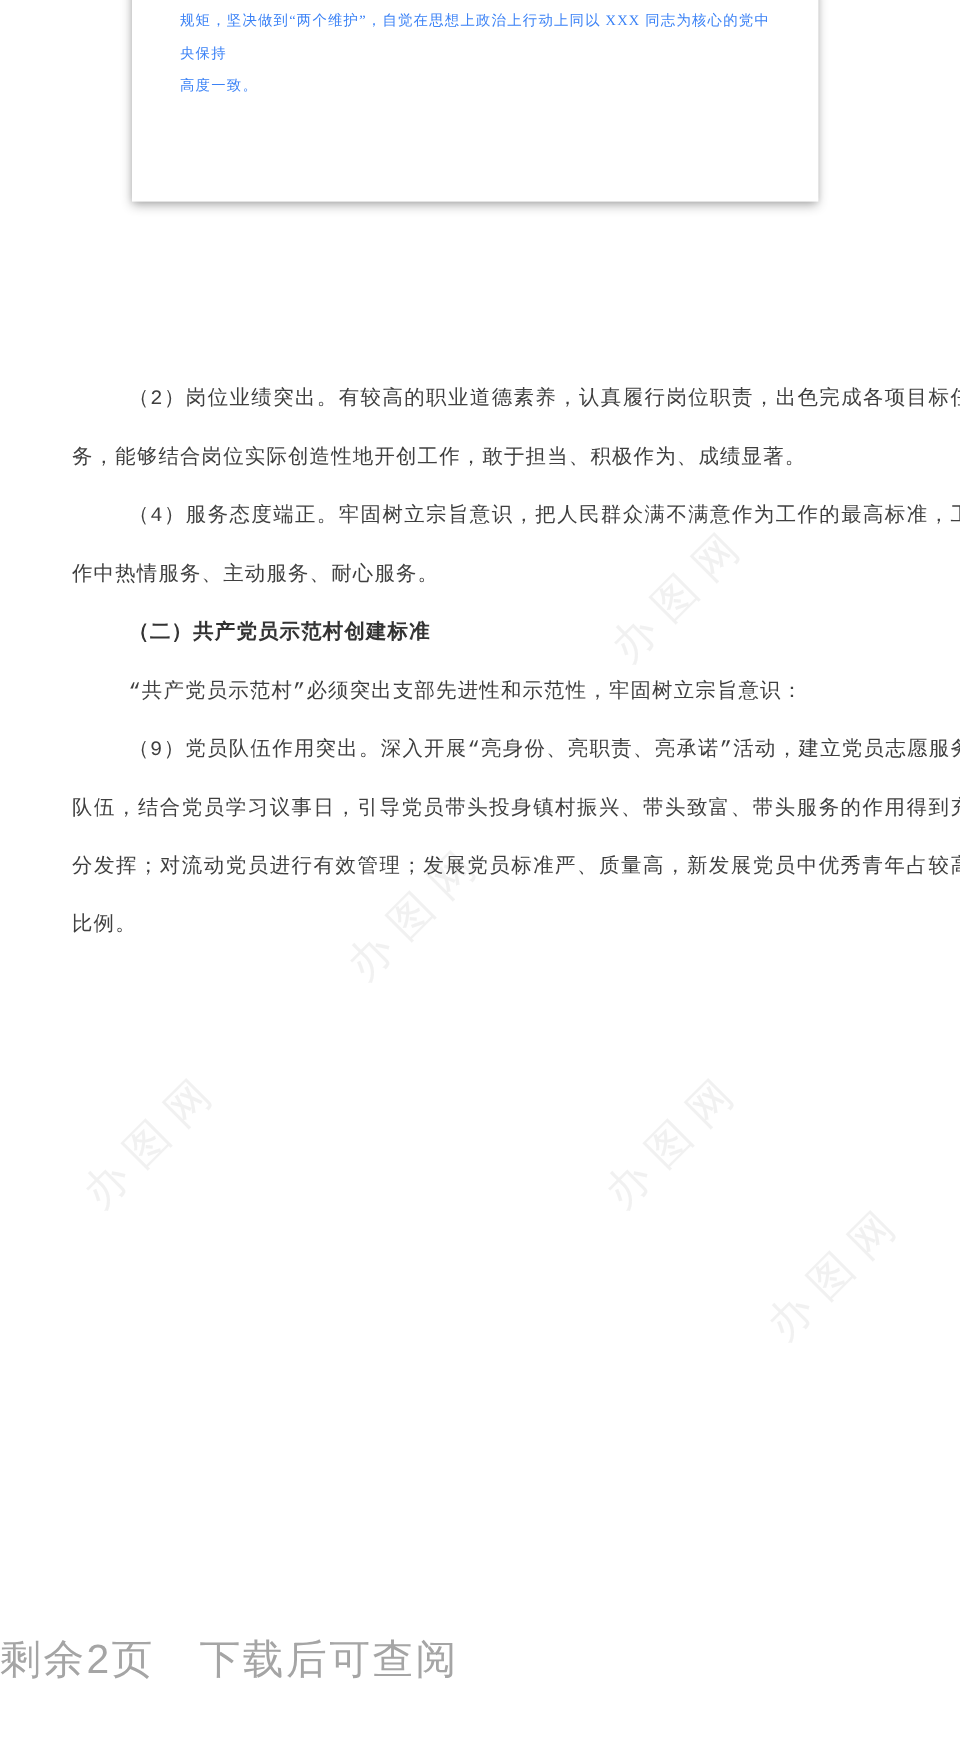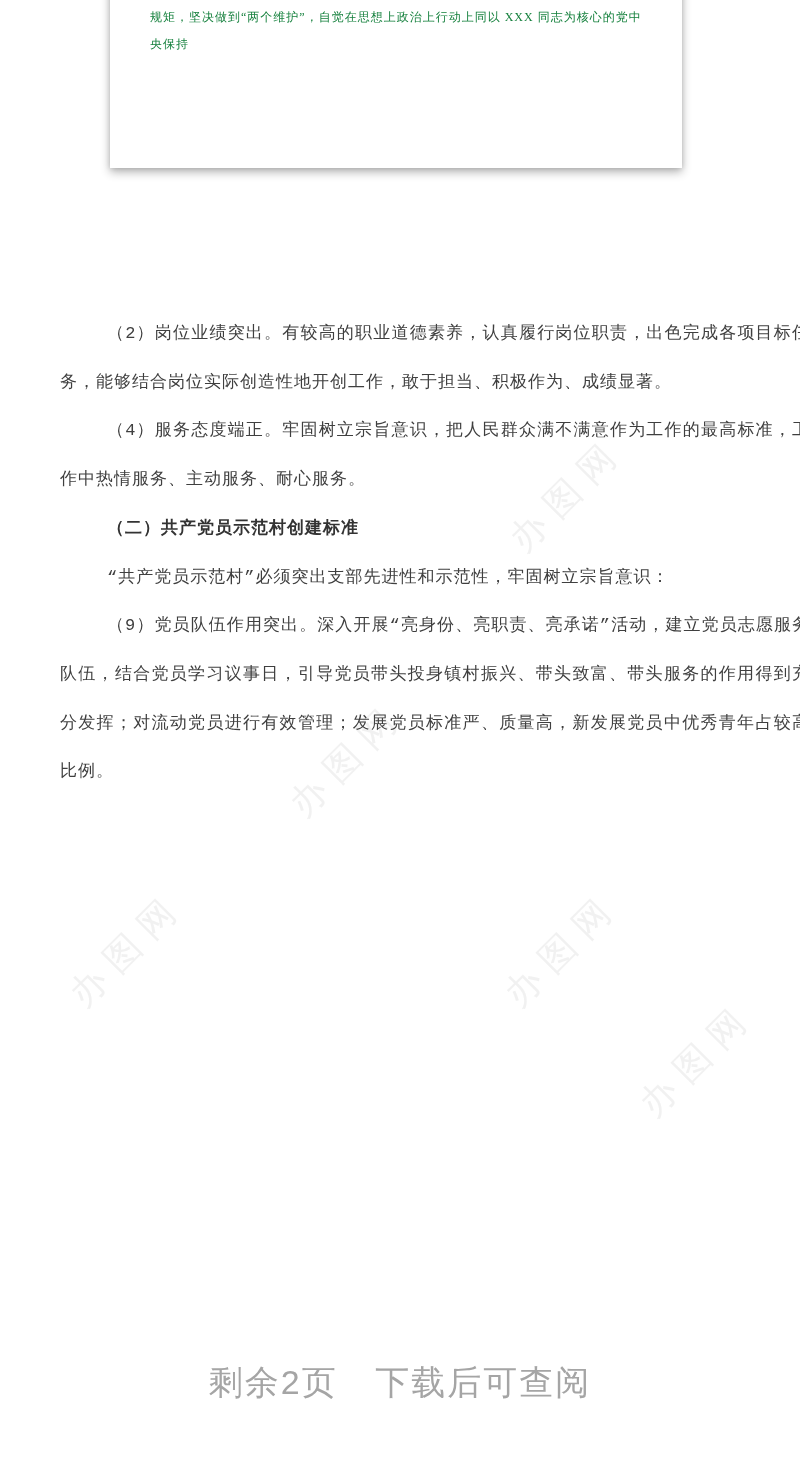--- a/index.html
+++ b/index.html
@@ -23,21 +23,21 @@
     background: #ffffff;
     box-shadow: 0 4px 9px rgba(0,0,0,0.30), 0 0 5px rgba(0,0,0,0.12);
     padding: 18px 38px 0 40px;
     z-index: 3;
   }
   .doc-card p {
     margin: 0;
     font-size: 12px;
     line-height: 27px;
     letter-spacing: 1px;
-    color: #15803d;
+    color: #3b82f6;
     font-family: "Liberation Serif", "DejaVu Serif", serif;
   }
 
   
   .wm {
     position: absolute;
     font-size: 36px;
     letter-spacing: 12px;
     color: #e7e7e7;
     opacity: 0.55;
@@ -68,34 +68,34 @@
     text-indent: 47px;
   }
   .doc-body p.heading { font-weight: bold; color: #333333; }
 
   
   .banner {
     position: absolute;
     left: 0;
     top: 1360px;
     width: 800px;
-    text-align: center;
     z-index: 2;
     font-family: "Liberation Sans", "DejaVu Sans", sans-serif;
     font-size: 34px;
     letter-spacing: 2px;
     color: #a5a5a5;
   }
   .banner .hint { margin-left: 1.1em; }
 </style>
 </head>
 <body>
 
 <div class="doc-card">
   <p>规矩，坚决做到“两个维护”，自觉在思想上政治上行动上同以 XXX 同志为核心的党中央保持</p>
+  <p>高度一致。</p>
 </div>
 
 <span class="wm" style="left:495px; top:470px;">办图网</span>
 <span class="wm" style="left:275px; top:735px;">办图网</span>
 <span class="wm" style="left:55px;  top:925px;">办图网</span>
 <span class="wm" style="left:490px; top:925px;">办图网</span>
 <span class="wm" style="left:625px; top:1035px;">办图网</span>
 
 <div class="doc-body">
   <p>（2）岗位业绩突出。有较高的职业道德素养，认真履行岗位职责，出色完成各项目标任务，能够结合岗位实际创造性地开创工作，敢于担当、积极作为、成绩显著。</p>

